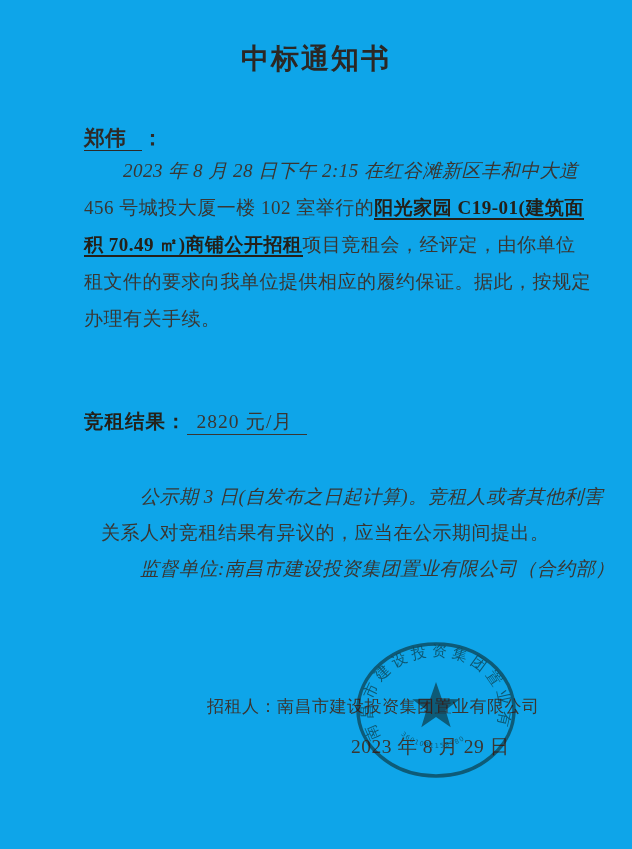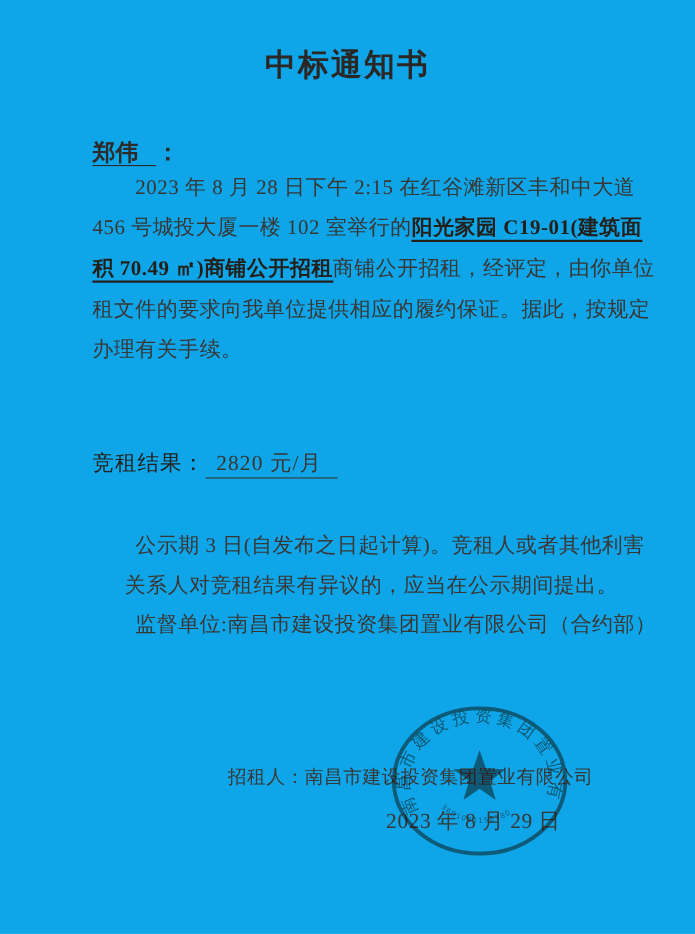--- a/index.html
+++ b/index.html
@@ -46,47 +46,46 @@
     top: 152px;
     width: 478px;
   }
   .body-line {
     height: 37px;
     line-height: 37px;
     font-size: 19px;
     white-space: nowrap;
     letter-spacing: 0.5px;
   }
-  .indent { padding-left: 39px; }
+  .indent { padding-left: 39px; font-style: italic; }
   .bold-underline {
     font-weight: bold;
     color: #242019;
     border-bottom: 2px solid #242019;
   }
   .result-line {
     position: absolute;
     left: 84px;
     top: 403px;
     height: 37px;
     line-height: 37px;
     font-size: 19.5px;
     white-space: nowrap;
   }
-  .result-label { font-weight: normal; color: #242019; letter-spacing: 1px; }
+  .result-label { font-weight: bold; color: #242019; letter-spacing: 1px; }
   .result-value {
     border-bottom: 1.5px solid #3a3632;
     padding: 0 14px 2px 10px;
     letter-spacing: 1px;
   }
   .notice-block {
     position: absolute;
-    left: 84px;
+    left: 101px;
     top: 479px;
     width: 478px;
-    text-align: right;
   }
   .notice-line {
     height: 36px;
     line-height: 36px;
     font-size: 19px;
     white-space: nowrap;
     letter-spacing: 0.5px;
   }
   .signature-lessor {
     position: absolute;
@@ -125,21 +124,21 @@
   <div class="salutation">
     <span class="name-underline">郑伟</span><span>：</span>
   </div>
 
   <div class="body-para">
     <div class="body-line indent">2023 年 8 月 28 日下午 2:15 在红谷滩新区丰和中大道</div>
     <div class="body-line">
       <span>456 号城投大厦一楼 102 室举行的</span><span class="bold-underline">阳光家园 C19-01(建筑面</span>
     </div>
     <div class="body-line">
-      <span class="bold-underline">积 70.49 ㎡)商铺公开招租</span><span>商铺公开招租，经评定，由你单位</span>
+      <span class="bold-underline">积 70.49 ㎡)商铺公开招租</span><span>项目竞租会，经评定，由你单位</span>
     </div>
     <div class="body-line">租文件的要求向我单位提供相应的履约保证。据此，按规定</div>
     <div class="body-line">办理有关手续。</div>
   </div>
 
   <div class="result-line">
     <span class="result-label">竞租结果：</span><span class="result-value">2820 元/月</span>
   </div>
 
   <div class="notice-block">

